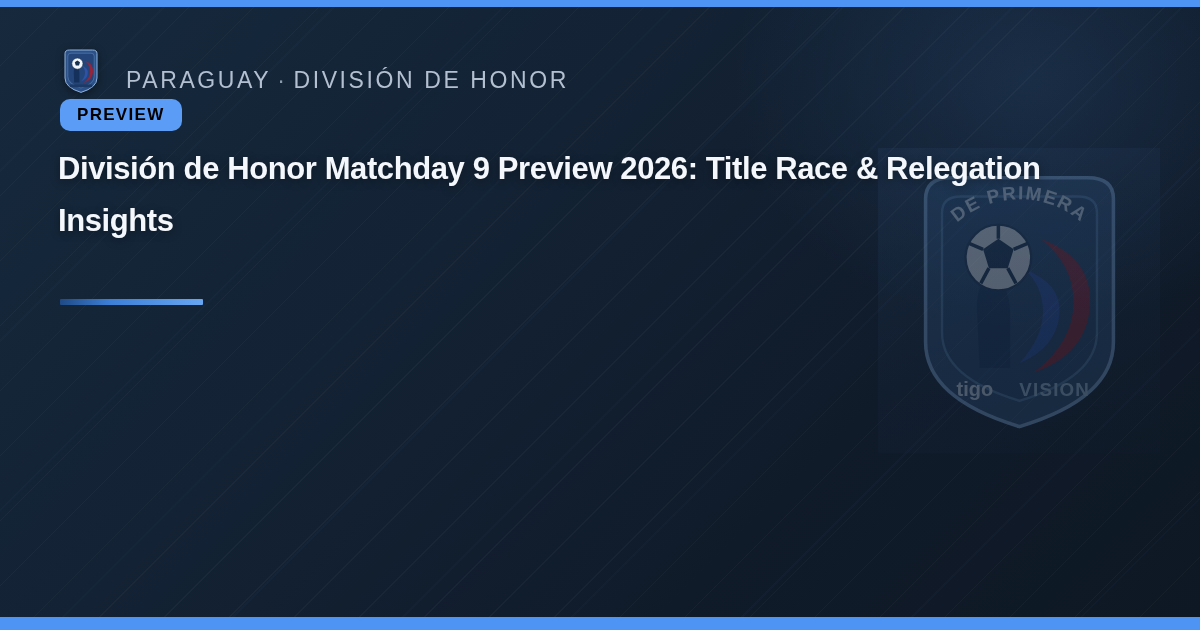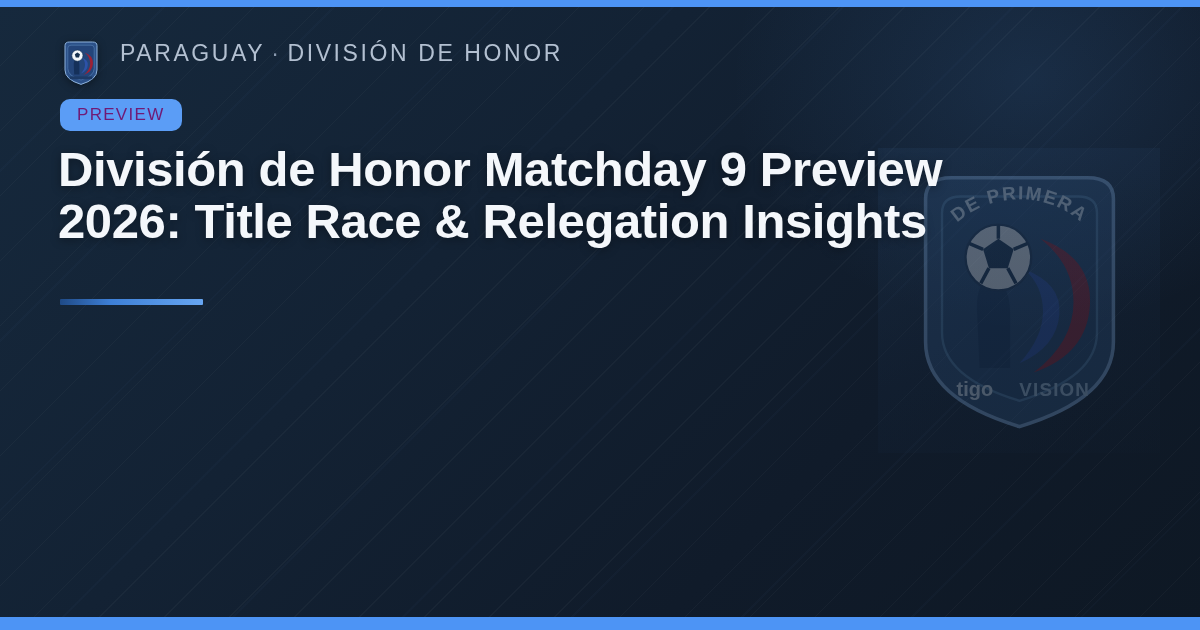--- a/index.html
+++ b/index.html
@@ -63,24 +63,24 @@
     left: 0; right: 0;
     height: 7px;
     background: #4d94f5;
   }
   .bar-top { top: 0; }
   .bar-bottom { bottom: 0; height: 13px; }
 
   
   .header {
     position: absolute;
-    left: 60px; top: 40px;
+    left: 60px; top: 48px;
     display: flex;
-    align-items: flex-start;
-    gap: 18px;
+    align-items: flex-end;
+    gap: 24px;
   }
   .crest-small {
     width: 42px; height: 46px;
     flex: 0 0 auto;
     filter: drop-shadow(0 2px 4px rgba(0,0,0,0.4));
   }
   .header-text {
     font-size: 23px;
     letter-spacing: 2.6px;
     color: #b3c0d1;
@@ -91,35 +91,35 @@
   .header-dot {
     color: #8b9bb0;
     margin: 0 6px;
   }
 
   
   .badge {
     position: absolute;
     left: 60px; top: 99px;
     background: #5b9df6;
-    color: #701a75;
+    color: #000000;
     font-size: 17px;
-    font-weight: normal;
+    font-weight: bold;
     letter-spacing: 1.3px;
     padding: 7px 17px 8px 17px;
     border-radius: 10px;
     line-height: 1;
   }
 
   
   .title {
     position: absolute;
     left: 58px; top: 143px;
     width: 1010px;
-    font-size: 49px;
+    font-size: 31px;
     line-height: 52px;
     font-weight: bold;
     color: #f4f7fb;
     letter-spacing: -0.4px;
     text-shadow: 0 2px 10px rgba(0,0,0,0.35);
     font-stretch: condensed;
   }
 
   
   .accent {

